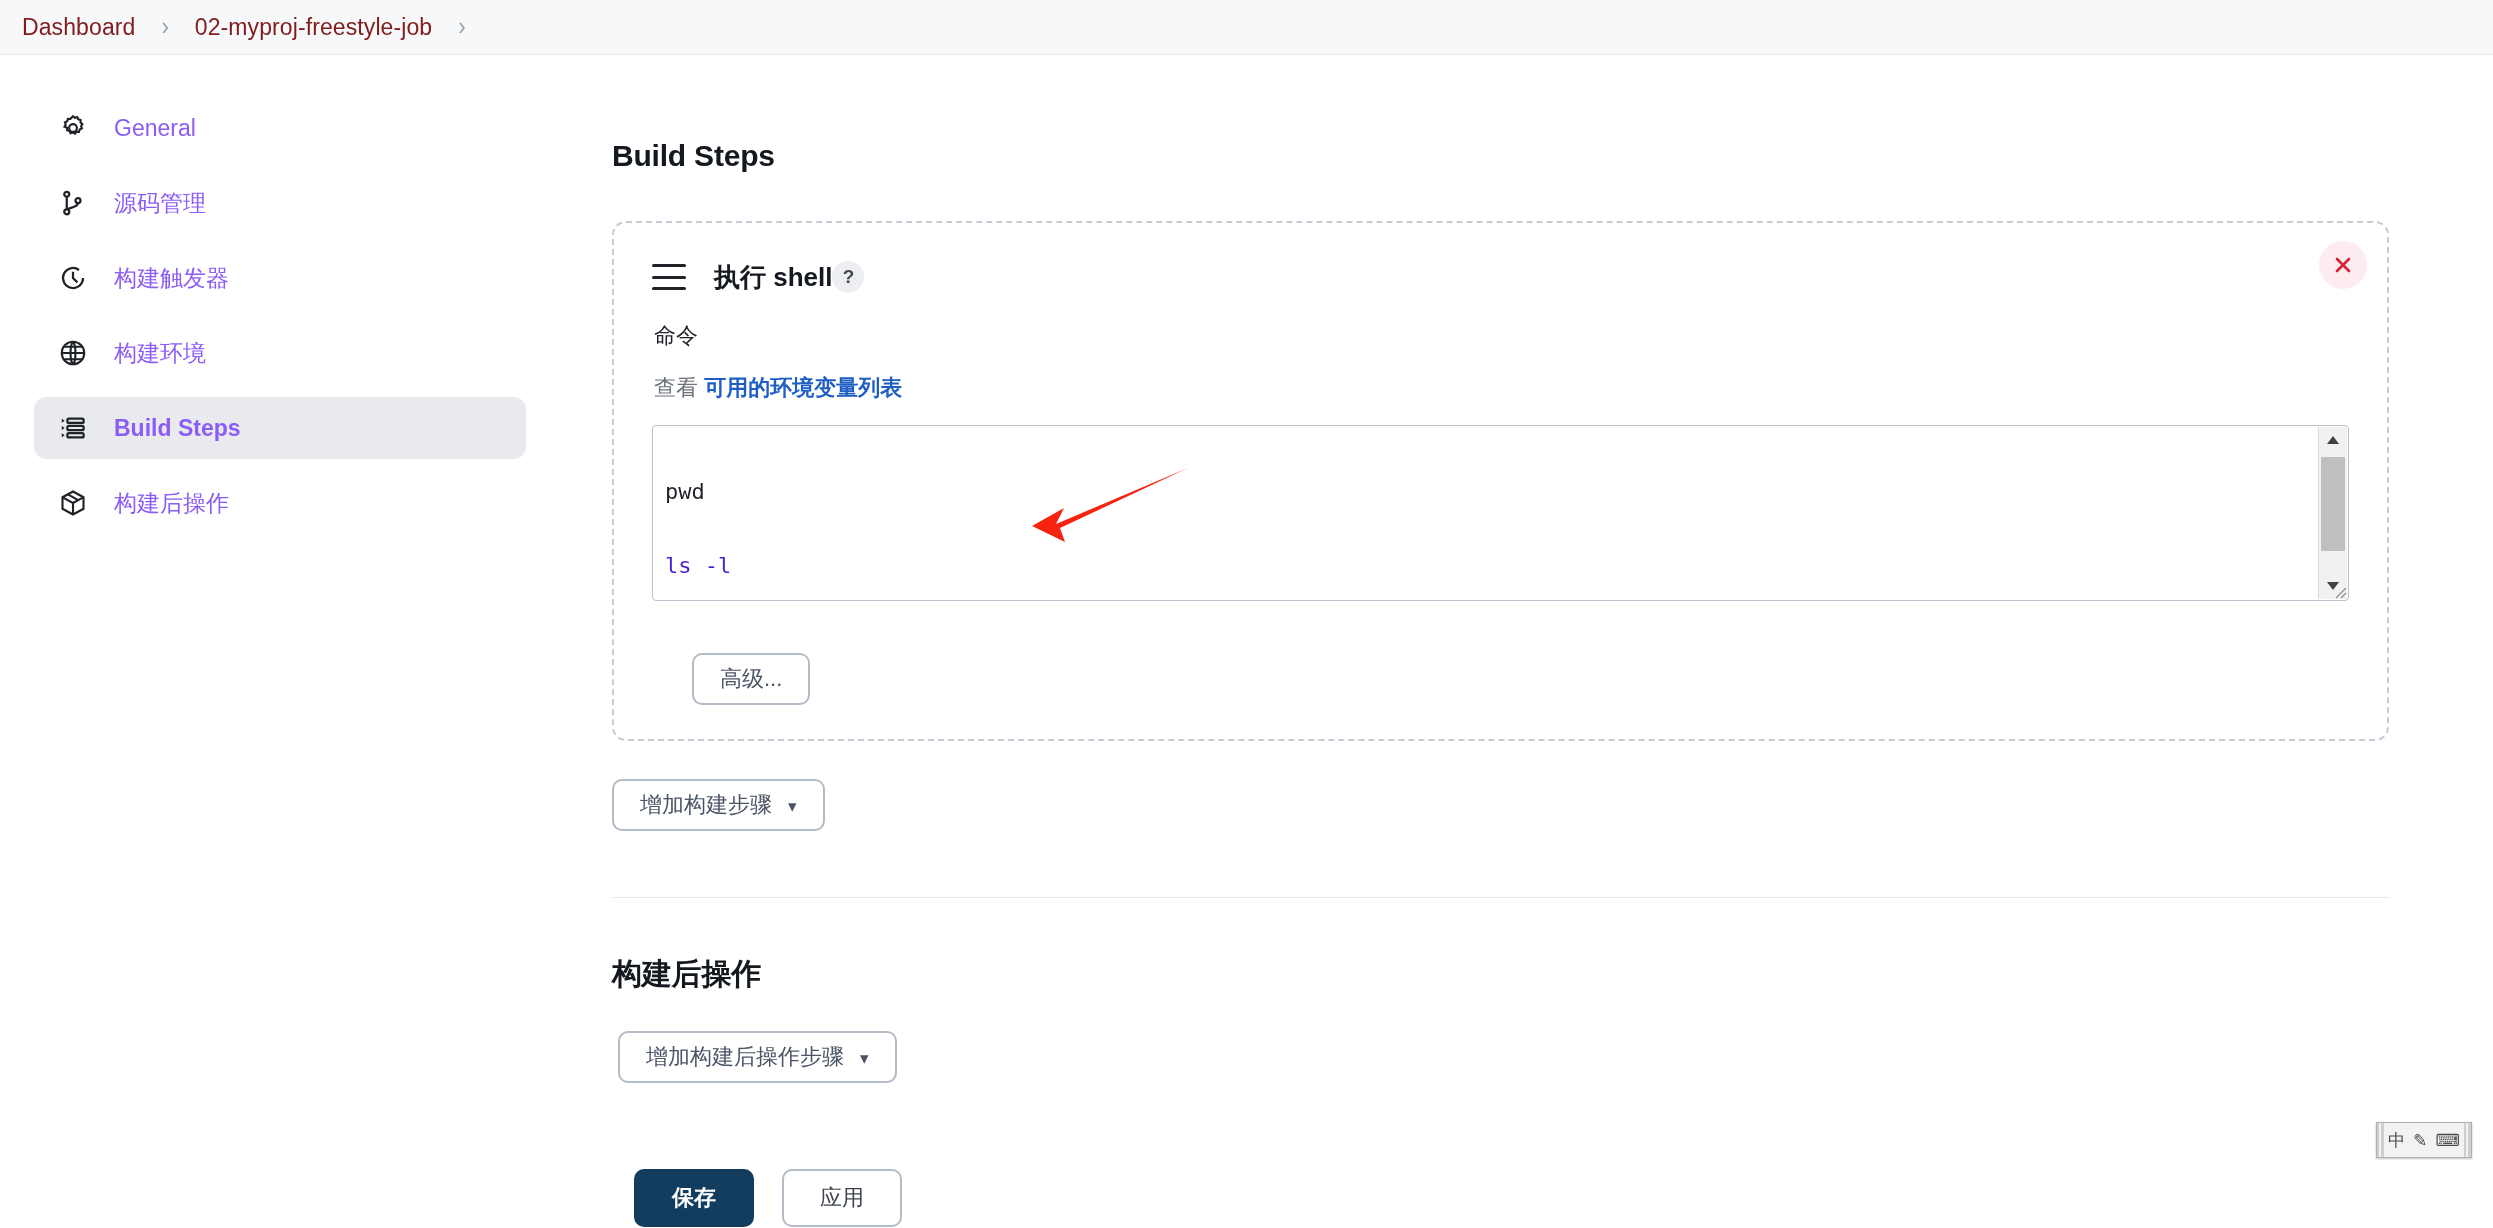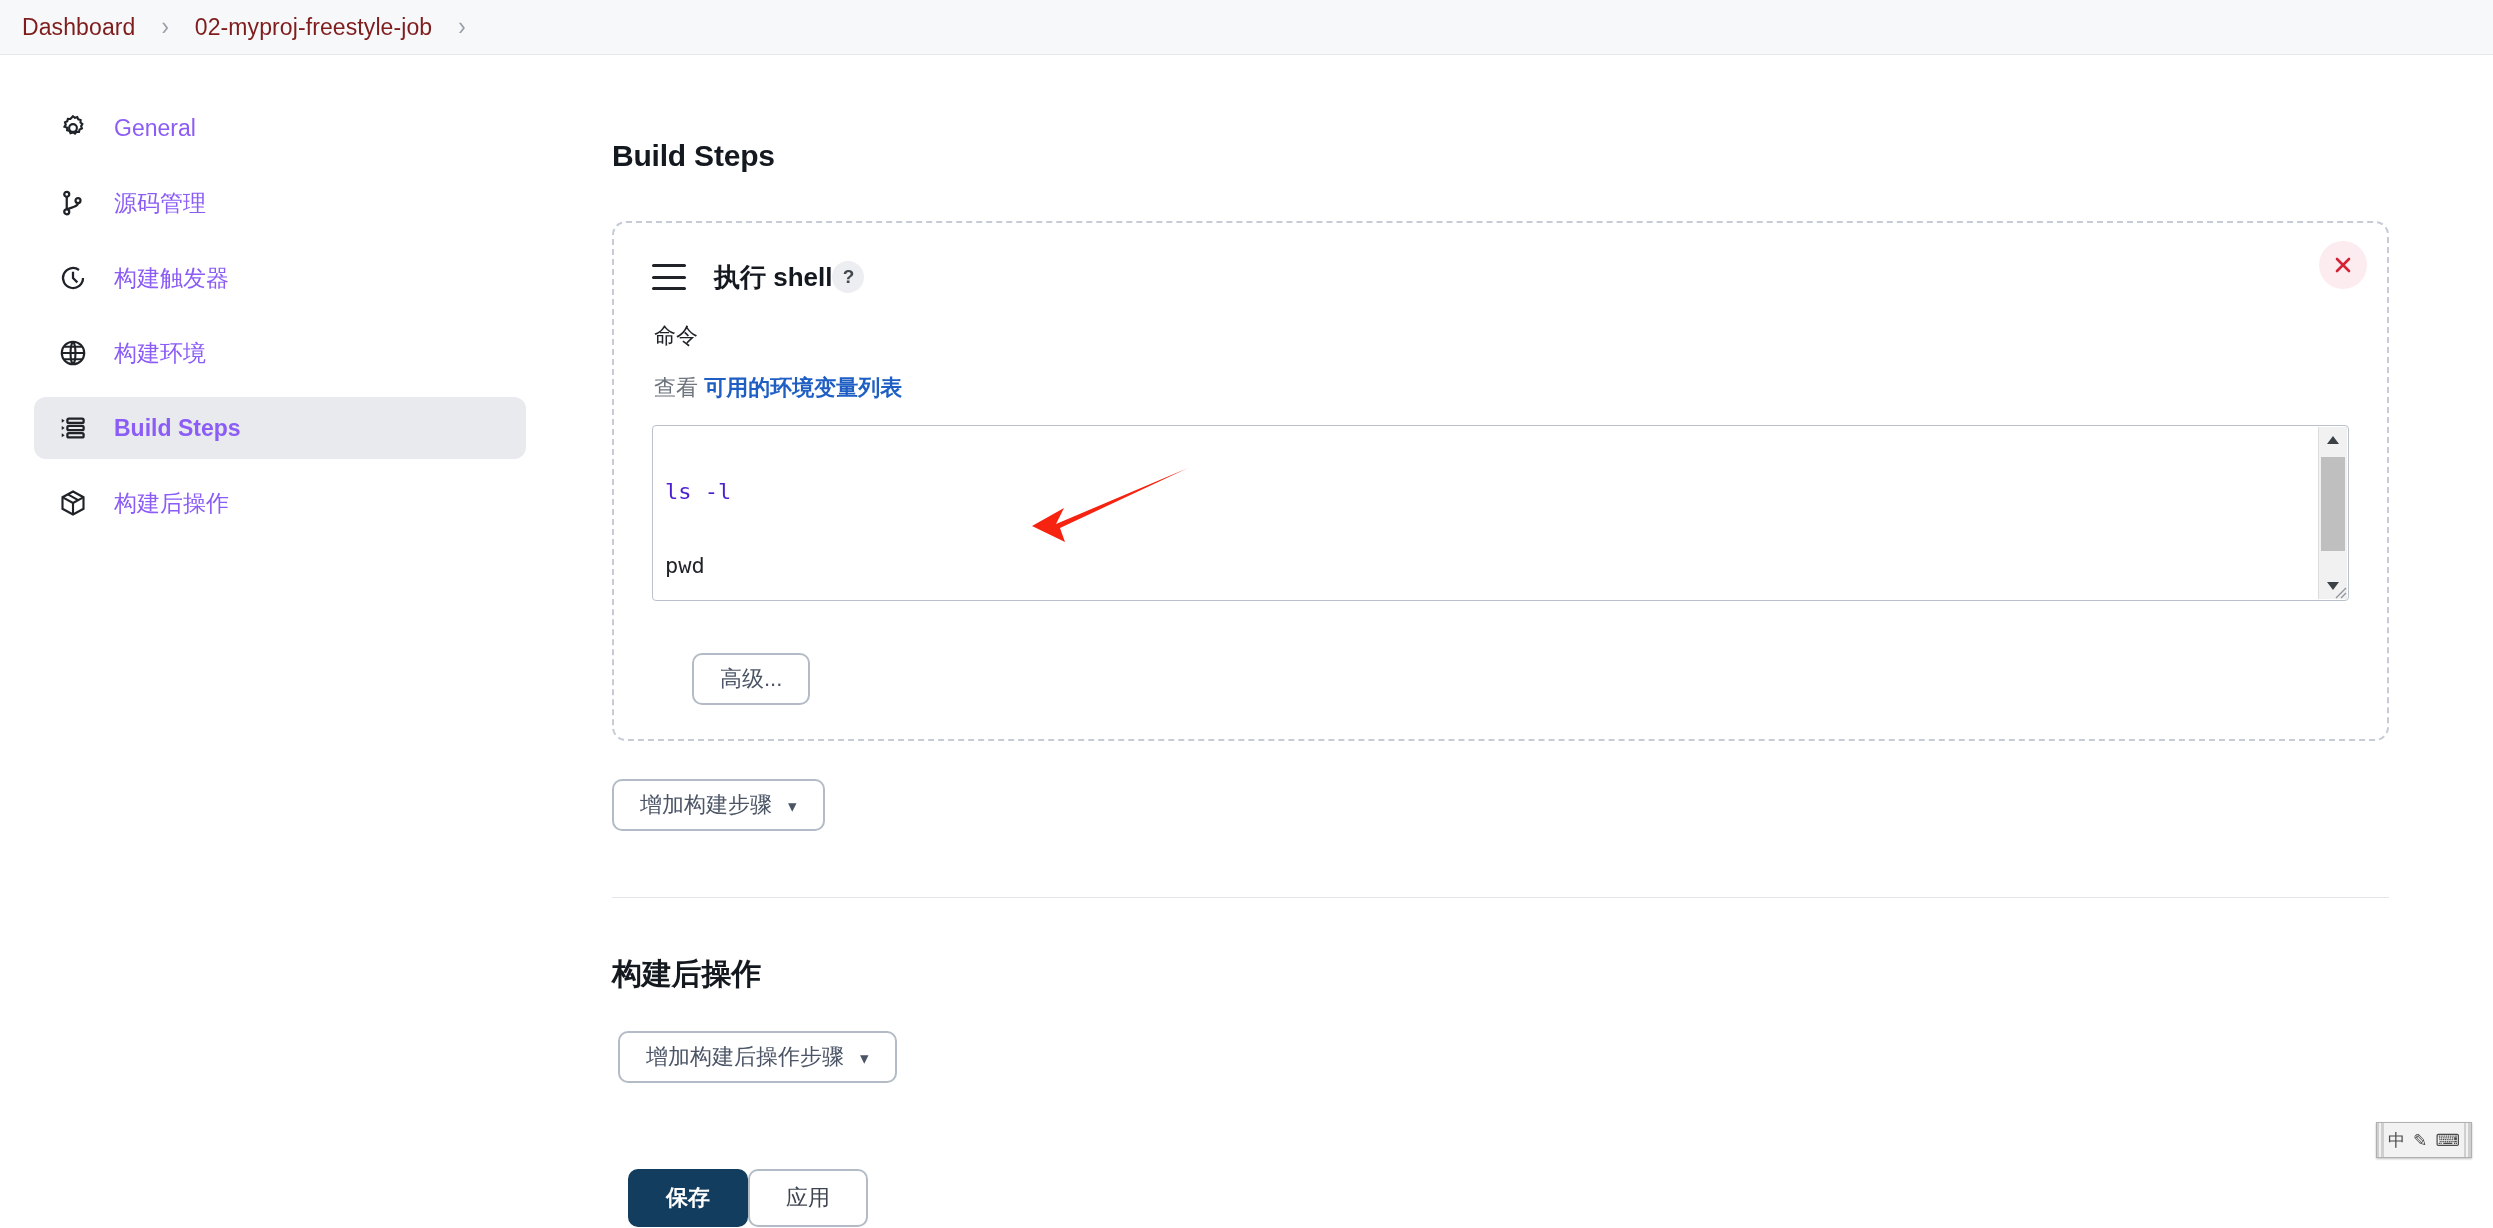--- a/index.html
+++ b/index.html
@@ -275,22 +275,23 @@
     font-size: 30px;
     font-weight: 700;
     color: #14181f;
     margin: 56px 0 0 0;
     letter-spacing: -0.2px;
   }
 
   .footer-actions {
     display: flex;
     align-items: center;
+    gap: 28px;
     margin-top: 86px;
-    margin-left: 16px;
+    margin-left: 22px;
   }
   .btn-save {
     background: #133d5e;
     border: 2px solid #133d5e;
     color: #ffffff;
     font-weight: 700;
     font-size: 22px;
     height: 58px;
     min-width: 120px;
     border-radius: 10px;
@@ -461,22 +462,22 @@
 
       <p class="field-label">命令</p>
 
       <p class="env-line">
         <span>查看</span>
         <a class="env-link">可用的环境变量列表</a>
       </p>
 
       <div class="code-wrap">
         <div class="code-inner">
+<div><span class="tok-plain">pwd</span></div>
 <div><span class="tok-cmd1">ls -l</span></div>
-<div><span class="tok-plain">pwd</span></div>
 
 
         </div>
 
         <div class="scroll-track">
           <div class="scroll-arrow up">
             <svg width="14" height="10" viewBox="0 0 14 10">
                 <path d="M7 1l6 8H1z" fill="#3c4146"></path>
               </svg>
           </div>

